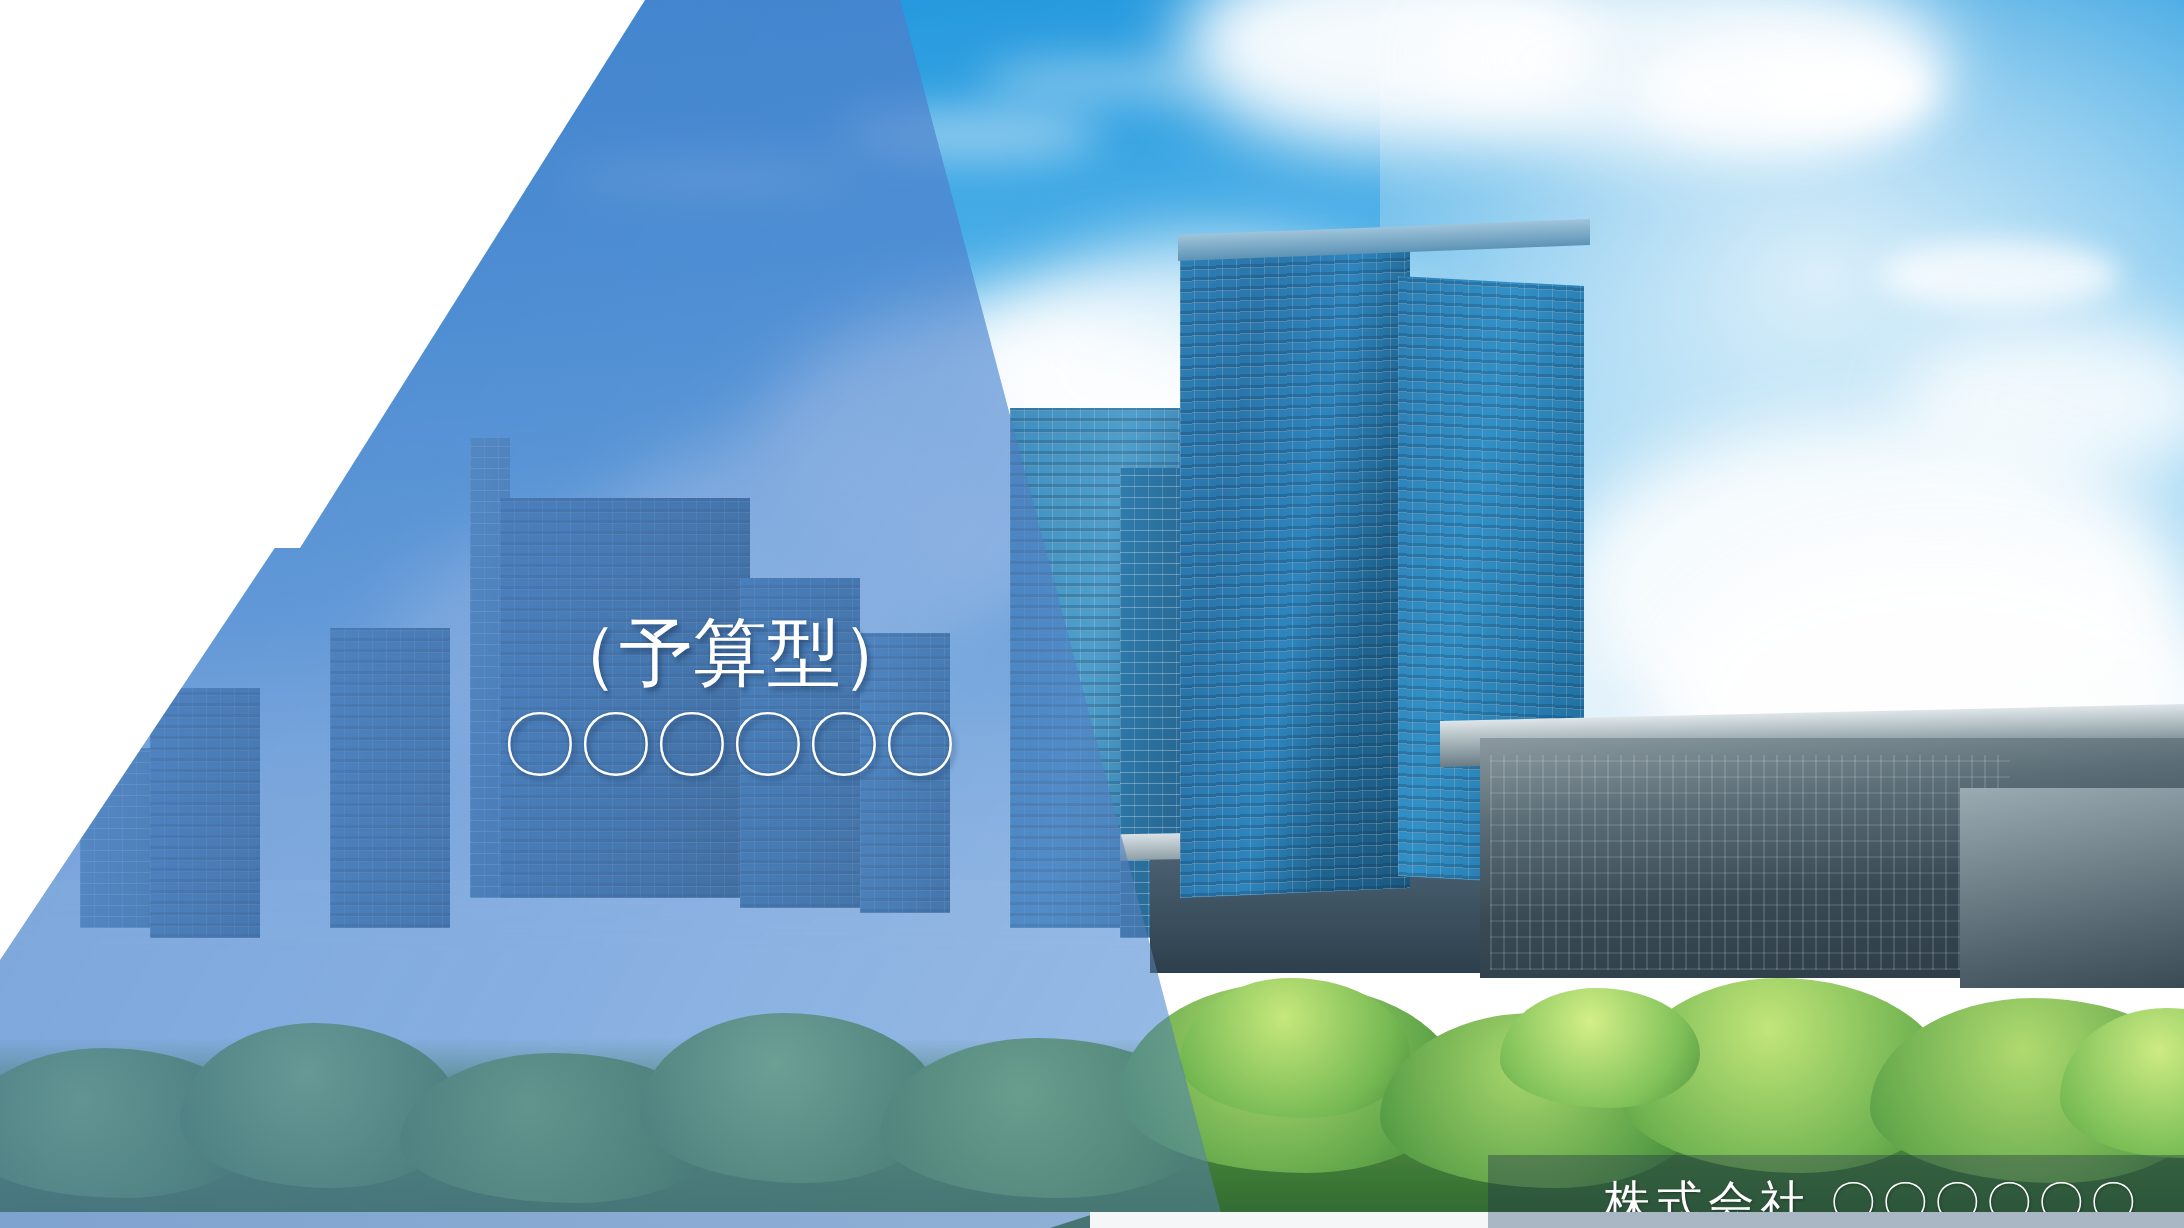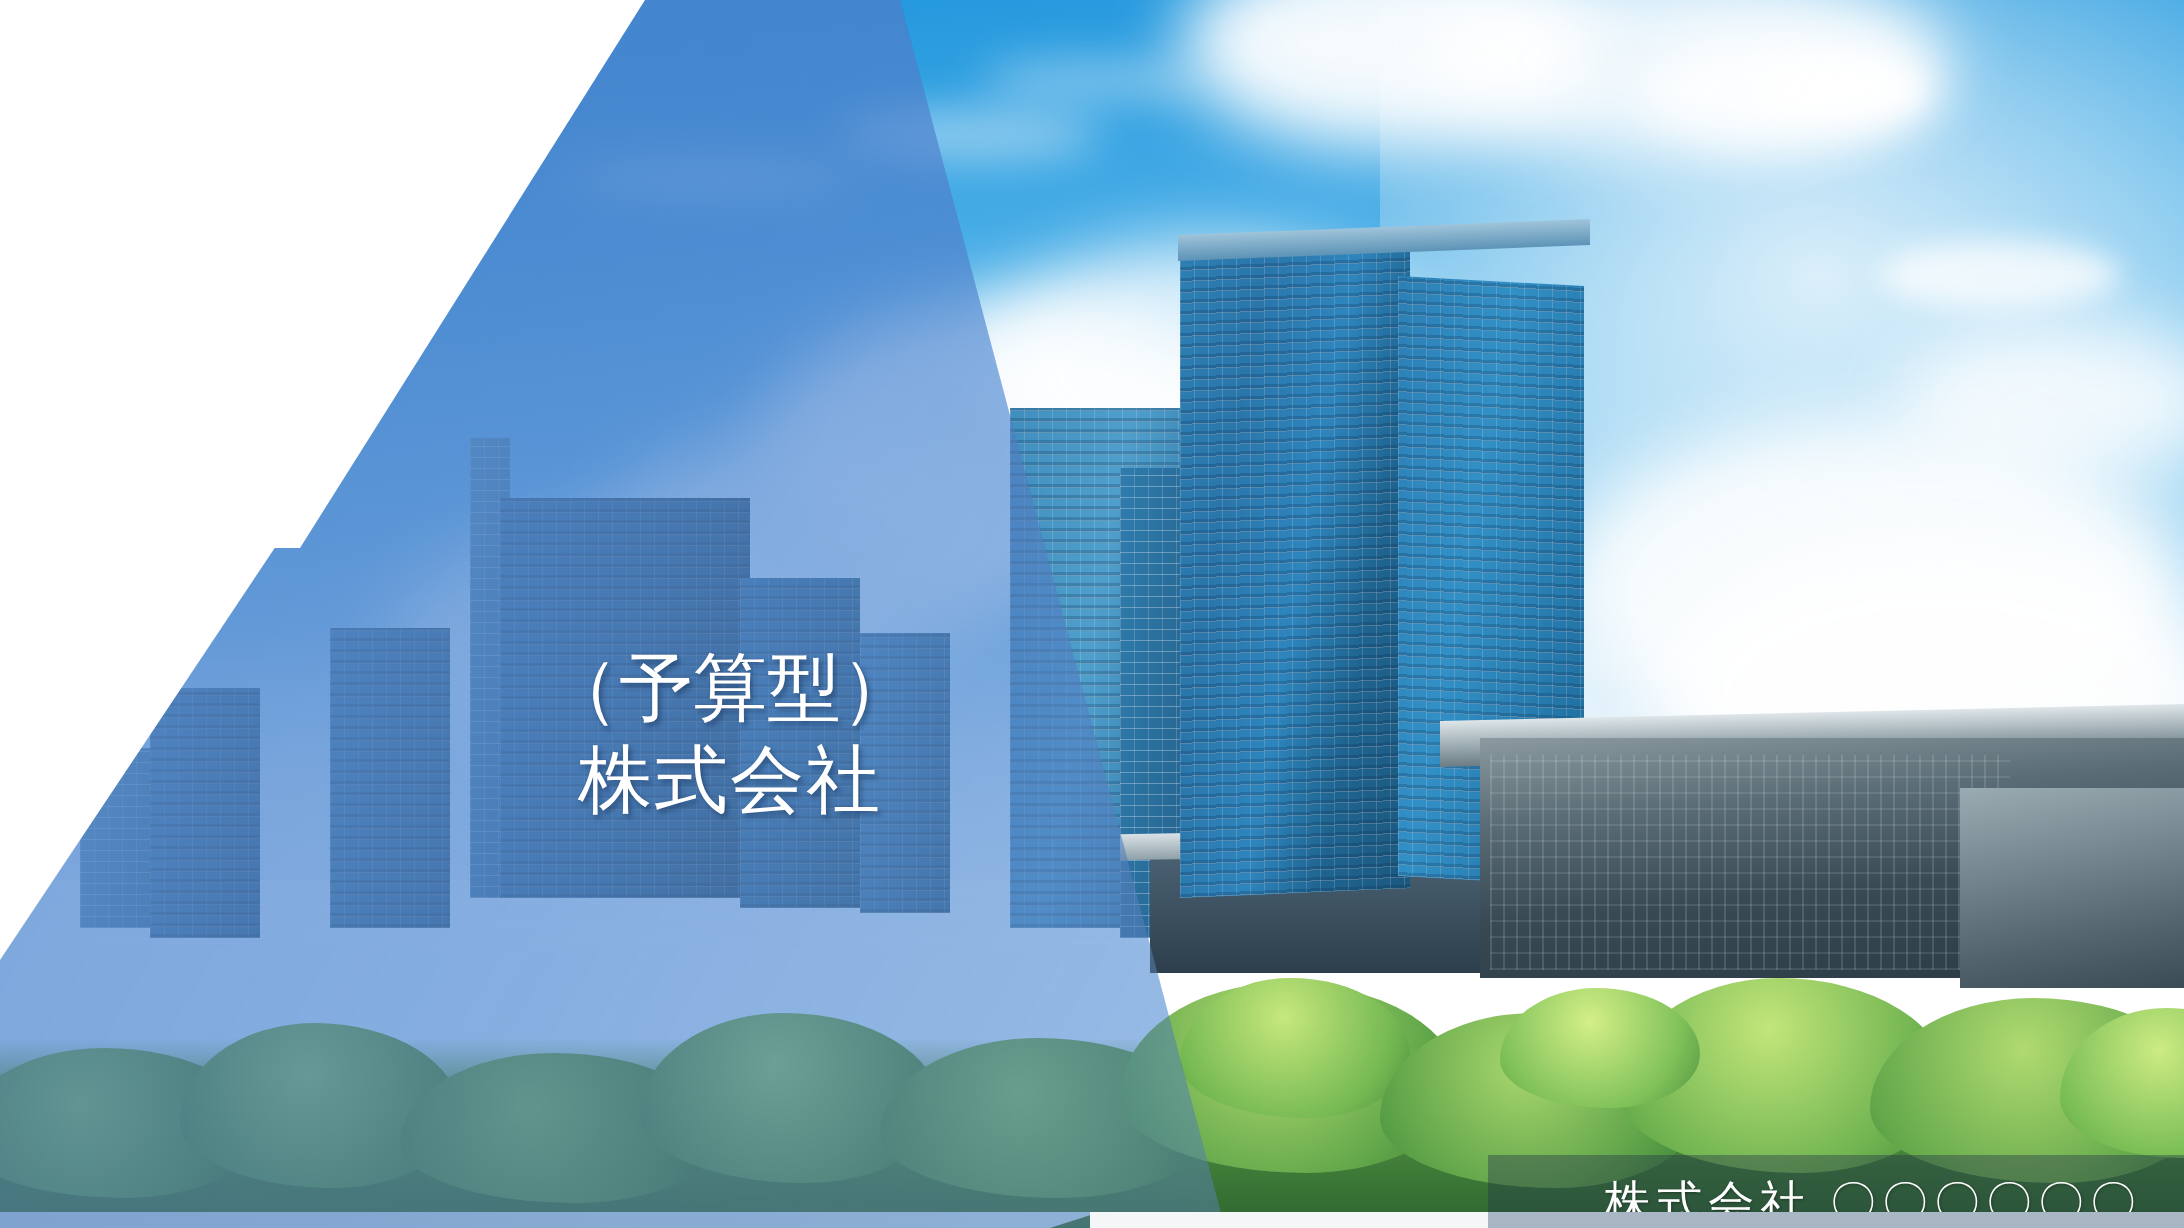--- a/index.html
+++ b/index.html
@@ -177,21 +177,21 @@
     position:absolute; left:215px; top:608px; width:1030px;
     text-align:center;
     color:#ffffff;
     font-family:"Liberation Serif", serif;
     font-size:74px; line-height:1.24;
     text-shadow: 3px 4px 5px rgba(20,45,80,.45), 0 0 2px rgba(30,60,100,.35);
     letter-spacing:2px;
     white-space:nowrap;
   }
   .title-block > div{ display:block; }
-  #title-l2{ letter-spacing:0px;margin-top:35px; }
+  #title-l2{ letter-spacing:0px; }
 
   
   .footer-bar{
     position:absolute; left:1488px; top:1155px; width:696px; height:96px;
     background:rgba(34,52,72,.40);
     display:flex; align-items:center;justify-content:center;
   }
   #footer-text{
     color:#ffffff; font-family:"Liberation Serif", serif;
     font-size:46px; letter-spacing:6px; margin-left:74px;
@@ -320,21 +320,21 @@
     <div class="bluewedge"></div>
     <div class="bluewedge2"></div>
   </div>
 
   <div class="wedge-gray-big"></div>
   <div class="wedge-white-top"></div>
 
 
   <div class="title-block">
     <div id="title-l2">（予算型）</div>
-    <div id="title-l3">株式会社</div>
+    <div id="title-l3">〇〇〇〇〇〇</div>
   </div>
 
   <div class="footer-bar">
     <span id="footer-text">株式会社 〇〇〇〇〇〇</span>
   </div>
 
   <div class="strip-left"></div>
   <div class="strip-mid"></div>
   <div class="strip-right"></div>
 

